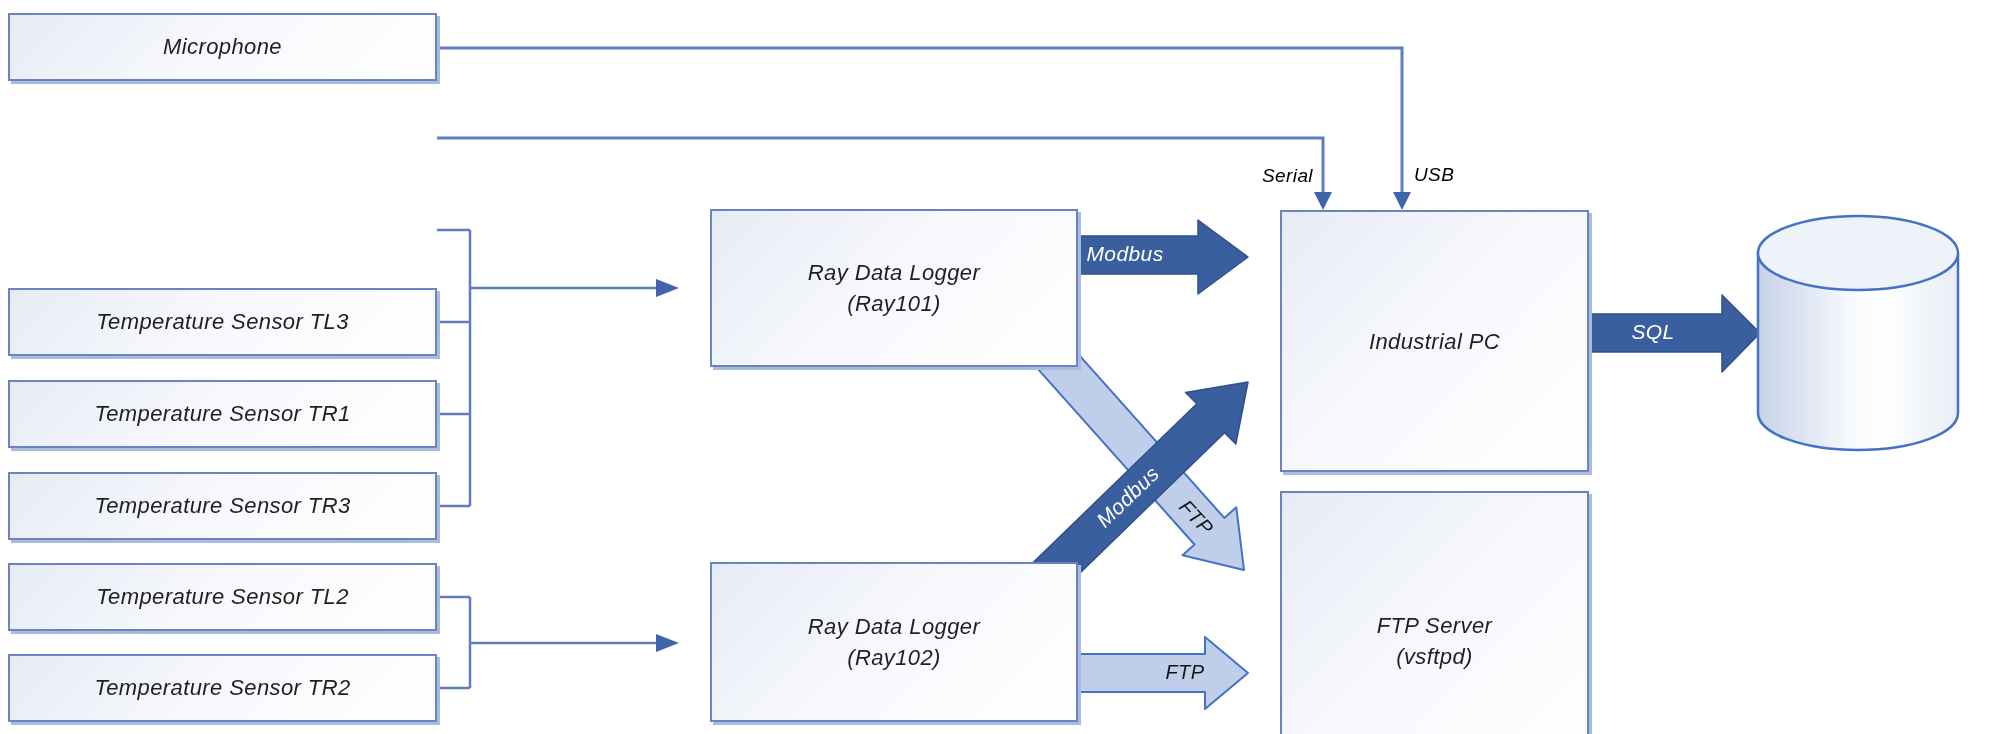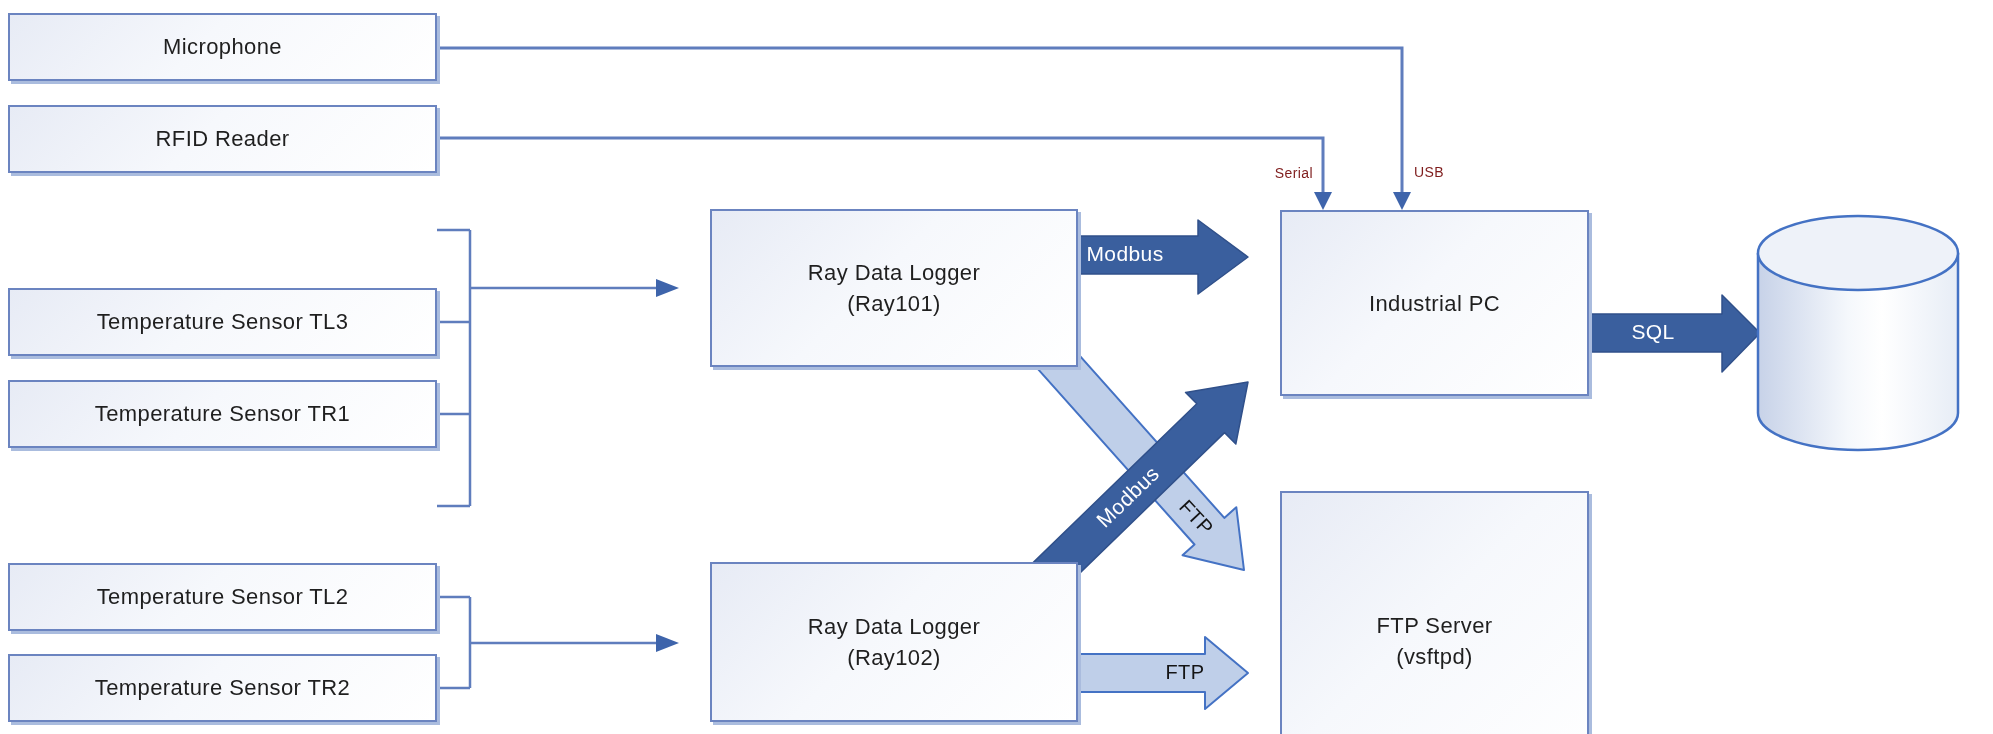--- a/index.html
+++ b/index.html
@@ -1,33 +1,33 @@
 <!DOCTYPE html>
 <html><head>
 <meta charset="utf-8">
 <style>
   html,body{margin:0;padding:0;background:#ffffff;}
   .stage{
     position:relative;width:1993px;height:734px;background:#ffffff;overflow:hidden;
-    font-family:"Liberation Sans",sans-serif;color:#1f1f1f;
+    font-family:"Liberation Sans",sans-serif;color:#1f1f1f;font-style:italic;
   }
   .wires{position:absolute;left:0;top:0;}
   .node{
     position:absolute;box-sizing:border-box;
     border:2px solid #6b84c0;
     background:linear-gradient(135deg,#e7ebf5 0%,#f6f8fc 45%,#ffffff 100%);
     box-shadow:3px 3px 0 #aabcde;
     display:flex;flex-direction:column;align-items:center;justify-content:center;
     text-align:center;letter-spacing:.4px;
   }
   .src{left:8px;width:429px;height:68px;font-size:22px;}
   .mid{font-size:22px;line-height:31px;margin-left:32px;}
   .node .l1,.node .l2{display:block;}
   .lbl{position:absolute;letter-spacing:.4px;}
-  .port{color:#7f1d1d;font-size:14px;}
+  .port{color:#000000;font-size:19px;}
   .band-label{color:#ffffff;font-size:21px;text-align:center;}
   .band-label-dark{color:#141414;font-size:20px;text-align:center;}
   .diag{transform-origin:center center;text-align:center;}
   .dbl{font-size:22px;text-align:center;width:220px;line-height:42px;}
 </style>
 </head>
 <body>
 
 <div class="stage">
 
@@ -63,47 +63,47 @@
 
     <polygon points="1557,314 1722,314 1722,295 1760,333 1722,372 1722,352 1557,352" fill="#3a5f9e" stroke="#30508a" stroke-width="1.5" stroke-linejoin="round"></polygon>
 
     <path d="M1758,253 V413 A100,37 0 0 0 1958,413 V253" fill="url(#cylGrad)" stroke="#4472c4" stroke-width="2.5"></path>
     <ellipse cx="1858" cy="253" rx="100" ry="37" fill="#eef2f9" stroke="#4472c4" stroke-width="2.5"></ellipse>
   </svg>
 
   <div class="node src" style="top:13px">
       <span>Microphone</span>
     </div>
-  <div class="node src" style="top:105px">
-      <span>RFID Reader</span>
-    </div>
   <div class="node src" style="top:288px">
       <span>Temperature Sensor TL3</span>
     </div>
   <div class="node src" style="top:380px">
       <span>Temperature Sensor TR1</span>
+    </div>
+  <div class="node src" style="top:472px">
+      <span>Temperature Sensor TR3</span>
     </div>
   <div class="node src" style="top:563px">
       <span>Temperature Sensor TL2</span>
     </div>
   <div class="node src" style="top:654px">
       <span>Temperature Sensor TR2</span>
     </div>
 
   <div class="node mid" style="left:678px;top:209px;width:368px;height:158px">
     <span class="l1">Ray Data Logger</span>
     <span class="l2">(Ray101)</span>
   </div>
 
   <div class="node mid" style="left:678px;top:562px;width:368px;height:160px">
     <span class="l1">Ray Data Logger</span>
     <span class="l2">(Ray102)</span>
   </div>
 
-  <div class="node mid" style="left:1248px;top:210px;width:309px;height:186px">
+  <div class="node mid" style="left:1248px;top:210px;width:309px;height:262px">
     <span>Industrial PC</span>
   </div>
 
   <div class="node mid" style="left:1248px;top:491px;width:309px;height:300px">
     <span class="l1">FTP Server</span>
     <span class="l2">(vsftpd)</span>
   </div>
 
 
   <div class="lbl port" style="left:1210px;top:165px;width:103px;text-align:right">Serial</div>

